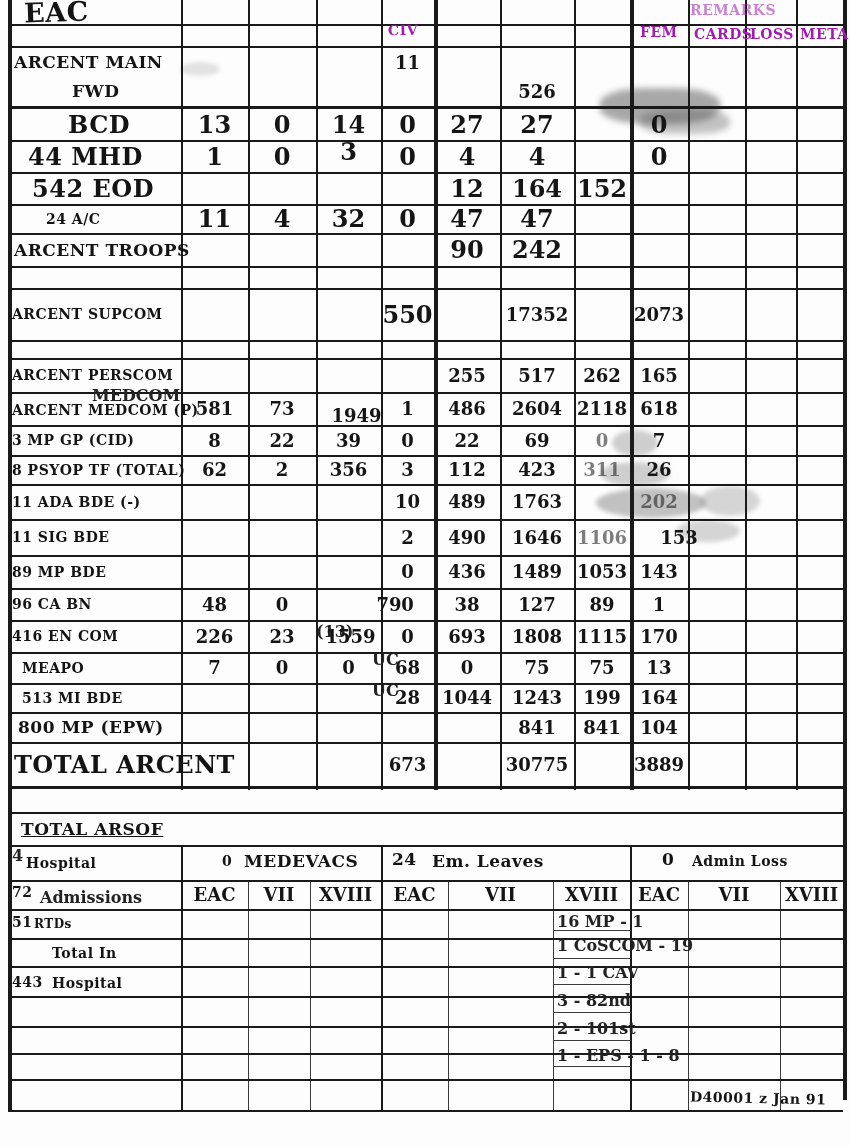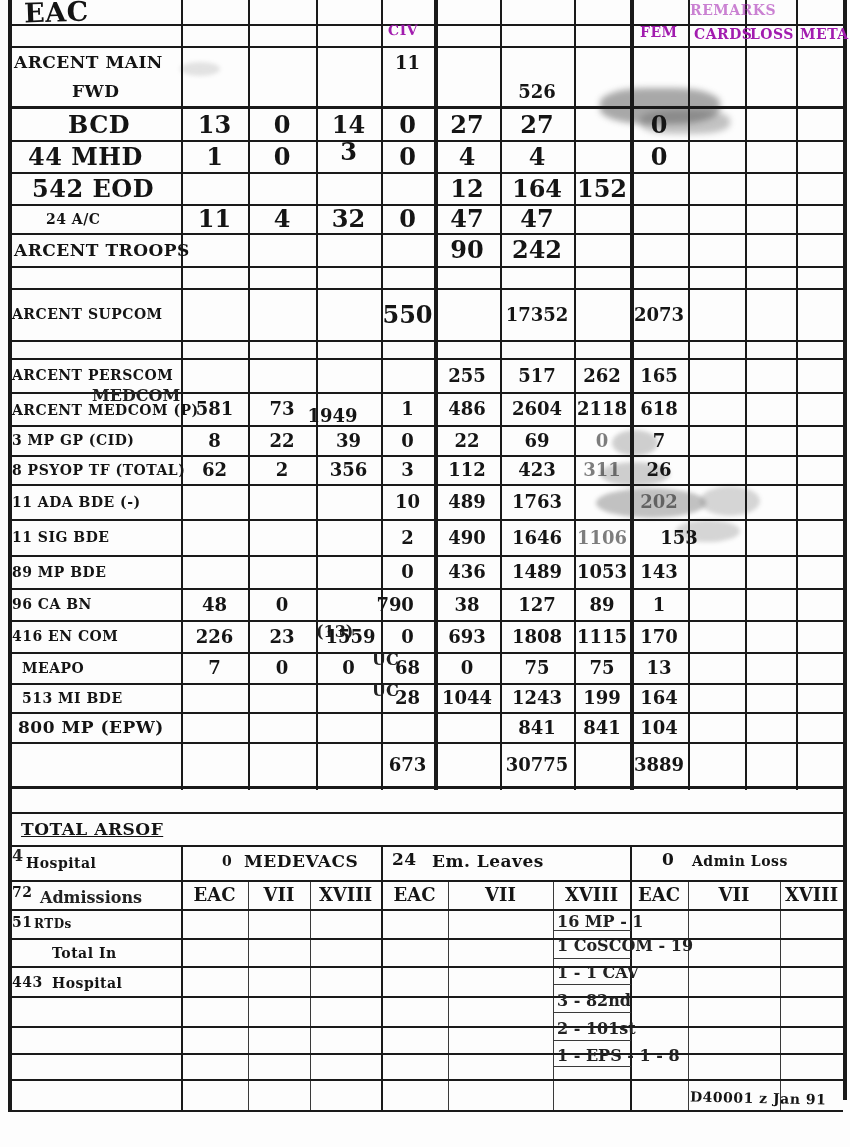--- a/index.html
+++ b/index.html
@@ -251,21 +251,21 @@
   <div class="rowlabel sm" style="left:12px; top:358px; height:34px;">ARCENT PERSCOM</div>
   <div class="cell" style="left:434px; top:358px; width:66px; height:34px;">255</div>
   <div class="cell" style="left:500px; top:358px; width:74px; height:34px;">517</div>
   <div class="cell" style="left:574px; top:358px; width:56px; height:34px;">262</div>
   <div class="cell" style="left:630px; top:358px; width:58px; height:34px;">165</div>
 
   <div class="rowlabel sm" style="left:12px; top:394px; height:31px;">ARCENT MEDCOM (P)</div>
   <div class="tiny" style="left:92px; top:386px;">MEDCOM</div>
   <div class="cell" style="left:181px; top:392px; width:67px; height:33px;">581</div>
   <div class="cell" style="left:248px; top:392px; width:68px; height:33px;">73</div>
-  <div class="cell" style="left:300px; top:392px; width:65px; height:47px;">1949</div>
+  <div class="cell" style="left:324px; top:392px; width:65px; height:47px;">1949</div>
   <div class="cell" style="left:381px; top:392px; width:53px; height:33px;">1</div>
   <div class="cell" style="left:434px; top:392px; width:66px; height:33px;">486</div>
   <div class="cell" style="left:500px; top:392px; width:74px; height:33px;">2604</div>
   <div class="cell" style="left:574px; top:392px; width:56px; height:33px;">2118</div>
   <div class="cell" style="left:630px; top:392px; width:58px; height:33px;">618</div>
 
   <div class="rowlabel sm" style="left:12px; top:425px; height:30px;">3 MP GP (CID)</div>
   <div class="cell" style="left:181px; top:425px; width:67px; height:30px;">8</div>
   <div class="cell" style="left:248px; top:425px; width:68px; height:30px;">22</div>
   <div class="cell" style="left:316px; top:425px; width:65px; height:30px;">39</div>
@@ -343,20 +343,21 @@
   <div class="cell" style="left:434px; top:683px; width:66px; height:29px;">1044</div>
   <div class="cell" style="left:500px; top:683px; width:74px; height:29px;">1243</div>
   <div class="cell" style="left:574px; top:683px; width:56px; height:29px;">199</div>
   <div class="cell" style="left:630px; top:683px; width:58px; height:29px;">164</div>
 
   <div class="rowlabel" style="left:18px; top:712px; height:30px;">800 MP (EPW)</div>
   <div class="cell" style="left:500px; top:712px; width:74px; height:30px;">841</div>
   <div class="cell" style="left:574px; top:712px; width:56px; height:30px;">841</div>
   <div class="cell" style="left:630px; top:712px; width:58px; height:30px;">104</div>
 
+  <div class="rowlabel big" style="left:14px; top:742px; height:44px;">TOTAL ARCENT</div>
   <div class="cell" style="left:381px; top:742px; width:53px; height:44px;">673</div>
   <div class="cell" style="left:500px; top:742px; width:74px; height:44px;">30775</div>
   <div class="cell" style="left:630px; top:742px; width:58px; height:44px;">3889</div>
 
   <div class="rowlabel ul" style="left:12px; top:814px; height:30px;">TOTAL ARSOF</div>
 
   <div class="tiny" style="left:12px; top:846px;">4</div>
   <div class="rowlabel sm" style="left:26px; top:848px; height:30px;">Hospital</div>
 
   <div class="rowlabel sm" style="left:12px; top:878px; height:28px;">72</div>

